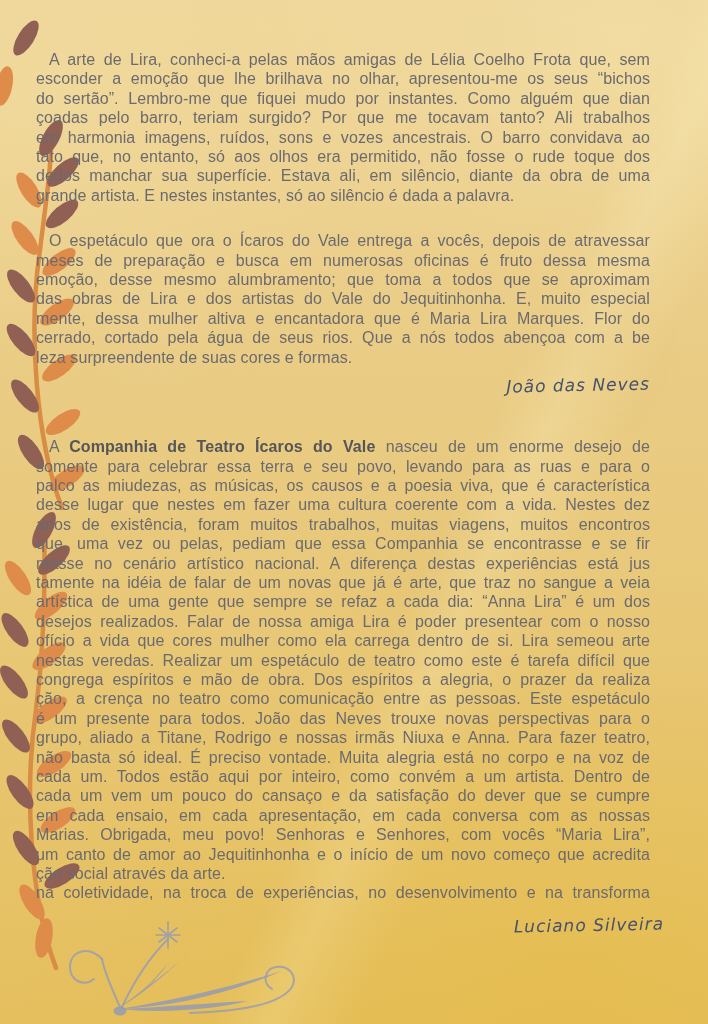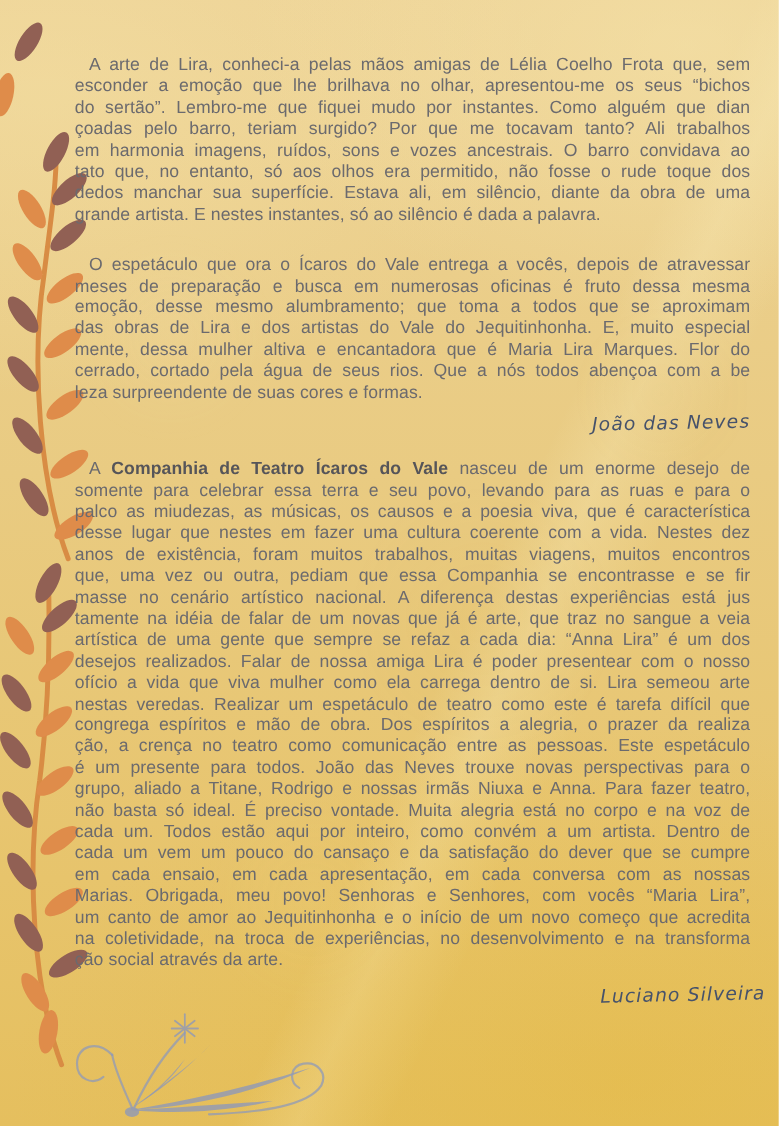--- a/index.html
+++ b/index.html
@@ -26,31 +26,31 @@
   }
   .vine{position:absolute;left:0;top:0;width:95px;height:1024px;}
   .leaf-o{fill:var(--leaf-orange,#df8c4a);}
   .leaf-b{fill:var(--leaf-brown,#916054);}
   .stem{fill:none;stroke:var(--stem,#d88c44);stroke-width:4.5;stroke-linecap:round;}
   .flourish-wrap{position:absolute;left:40px;top:915px;width:290px;height:109px;}
   .fblade{fill:var(--flourish,#8f99b8);opacity:.8;}
   .fstem{fill:none;stroke:var(--flourish,#8f99b8);stroke-width:2;opacity:.75;stroke-linecap:round;}
   .fstar{stroke:var(--flourish,#8f99b8);stroke-width:1.6;opacity:.8;stroke-linecap:round;}
   .content{
-    position:absolute;left:68px;top:50px;width:614px;
+    position:absolute;left:36px;top:50px;width:614px;
     font-size:16px;line-height:19.4px;color:var(--text,#6b6a6e);
     letter-spacing:.1px;
   }
   .para{margin:0;}
   .para .line{text-align:justify;text-align-last:justify;}
   .para .line.last{text-align-last:left;}
   .para .line.first{text-indent:13px;}
   .para strong{color:var(--bold-text,#565559);font-weight:bold;}
   .p-gap1{margin-bottom:26px;}
-  .p-gap2{margin-top:12px;}
+  .p-gap2{margin-top:32px;}
   .signature{
     font-family:"DejaVu Sans",sans-serif;font-style:italic;
     font-size:17px;color:var(--signature-ink,#46526b);
     text-align:right;letter-spacing:1px;height:30px;line-height:30px;
     transform:rotate(-1.2deg);
   }
   .sig-1{margin-top:8px;}
   .sig-2{margin-top:12px;margin-right:-14px;}
 </style>
 </head>
@@ -136,34 +136,34 @@
       <div class="line">cerrado, cortado pela água de seus rios. Que a nós todos abençoa com a be</div>
       <div class="line last">leza surpreendente de suas cores e formas.</div>
     </div>
     <div class="signature sig-1">João das Neves</div>
     <div class="para p-gap2">
       <div class="line first">A <strong>Companhia de Teatro Ícaros do Vale</strong> nasceu de um enorme desejo de</div>
       <div class="line">somente para celebrar essa terra e seu povo, levando para as ruas e para o</div>
       <div class="line">palco as miudezas, as músicas, os causos e a poesia viva, que é característica</div>
       <div class="line">desse lugar que nestes em fazer uma cultura coerente com a vida. Nestes dez</div>
       <div class="line">anos de existência, foram muitos trabalhos, muitas viagens, muitos encontros</div>
-      <div class="line">que, uma vez ou outra, pediam que essa Companhia se encontrasse e se fir</div>
+      <div class="line">que, uma vez ou pelas, pediam que essa Companhia se encontrasse e se fir</div>
       <div class="line">masse no cenário artístico nacional. A diferença destas experiências está jus</div>
       <div class="line">tamente na idéia de falar de um novas que já é arte, que traz no sangue a veia</div>
       <div class="line">artística de uma gente que sempre se refaz a cada dia: “Anna Lira” é um dos</div>
       <div class="line">desejos realizados. Falar de nossa amiga Lira é poder presentear com o nosso</div>
-      <div class="line">ofício a vida que viva mulher como ela carrega dentro de si. Lira semeou arte</div>
+      <div class="line">ofício a vida que cores mulher como ela carrega dentro de si. Lira semeou arte</div>
       <div class="line">nestas veredas. Realizar um espetáculo de teatro como este é tarefa difícil que</div>
       <div class="line">congrega espíritos e mão de obra. Dos espíritos a alegria, o prazer da realiza</div>
       <div class="line">ção, a crença no teatro como comunicação entre as pessoas. Este espetáculo</div>
       <div class="line">é um presente para todos. João das Neves trouxe novas perspectivas para o</div>
       <div class="line">grupo, aliado a Titane, Rodrigo e nossas irmãs Niuxa e Anna. Para fazer teatro,</div>
       <div class="line">não basta só ideal. É preciso vontade. Muita alegria está no corpo e na voz de</div>
       <div class="line">cada um. Todos estão aqui por inteiro, como convém a um artista. Dentro de</div>
       <div class="line">cada um vem um pouco do cansaço e da satisfação do dever que se cumpre</div>
       <div class="line">em cada ensaio, em cada apresentação, em cada conversa com as nossas</div>
       <div class="line">Marias. Obrigada, meu povo! Senhoras e Senhores, com vocês “Maria Lira”,</div>
       <div class="line">um canto de amor ao Jequitinhonha e o início de um novo começo que acredita</div>
+      <div class="line last">ção social através da arte.</div>
       <div class="line">na coletividade, na troca de experiências, no desenvolvimento e na transforma</div>
-      <div class="line last">ção social através da arte.</div>
     </div>
     <div class="signature sig-2">Luciano Silveira</div>
   </div>
 
 </body></html>

